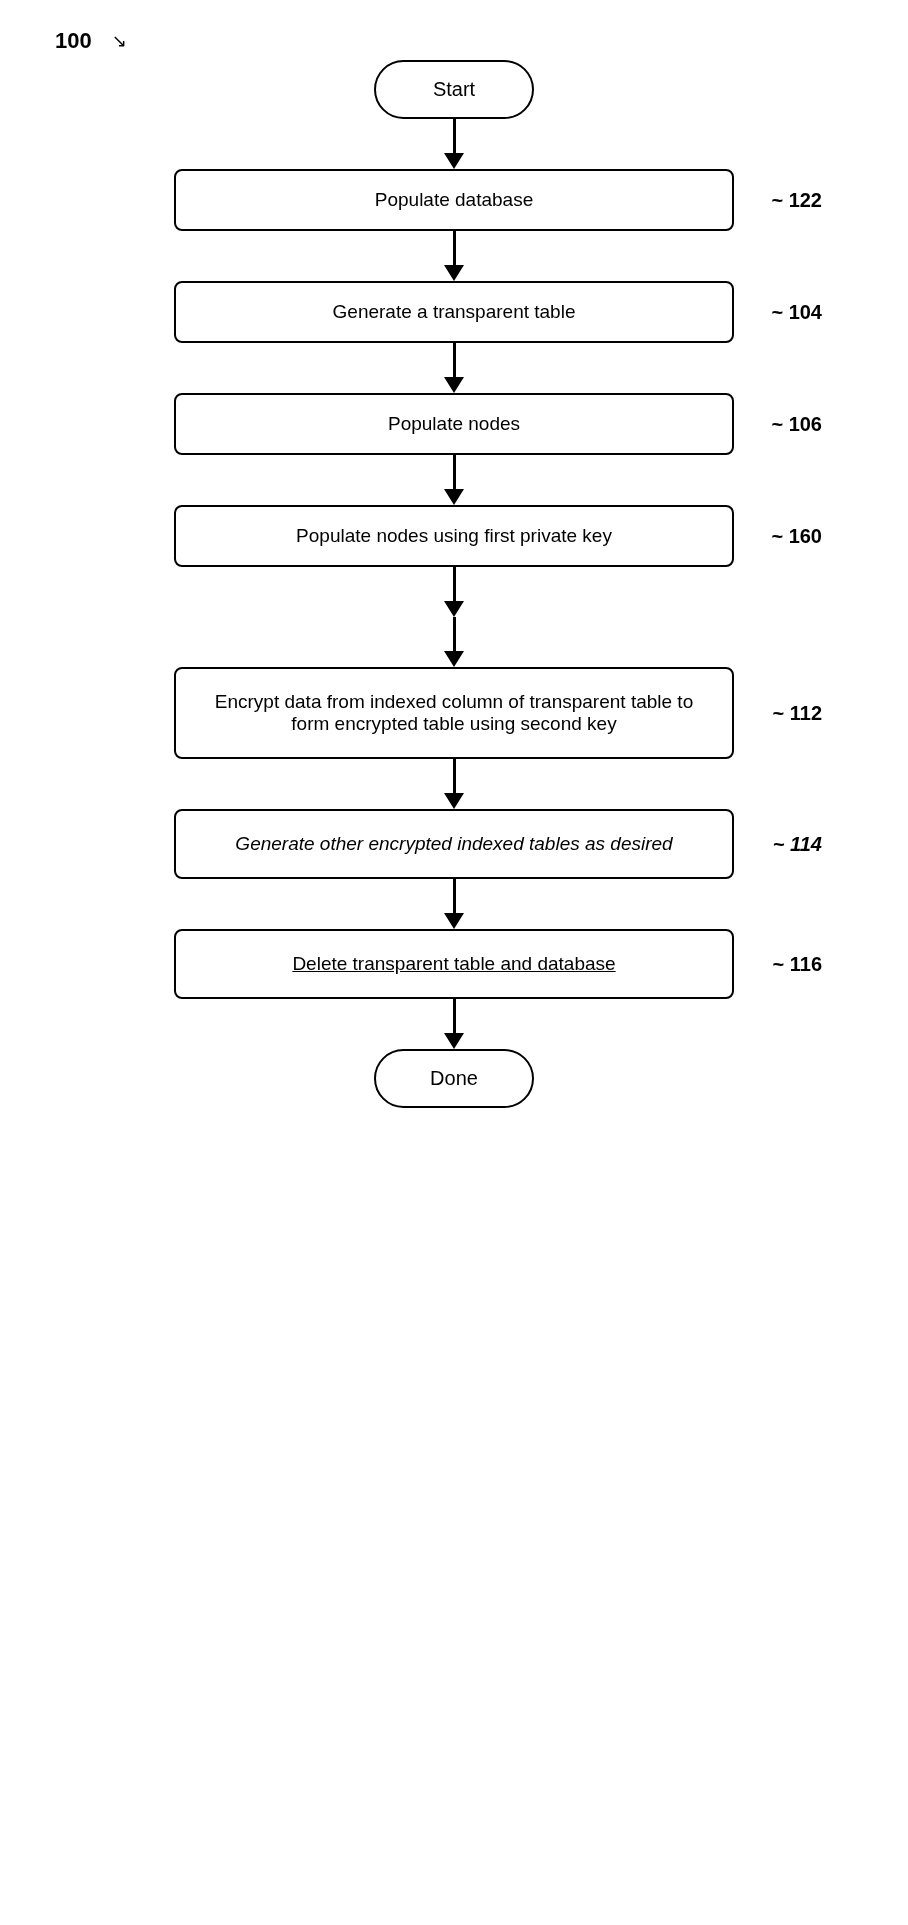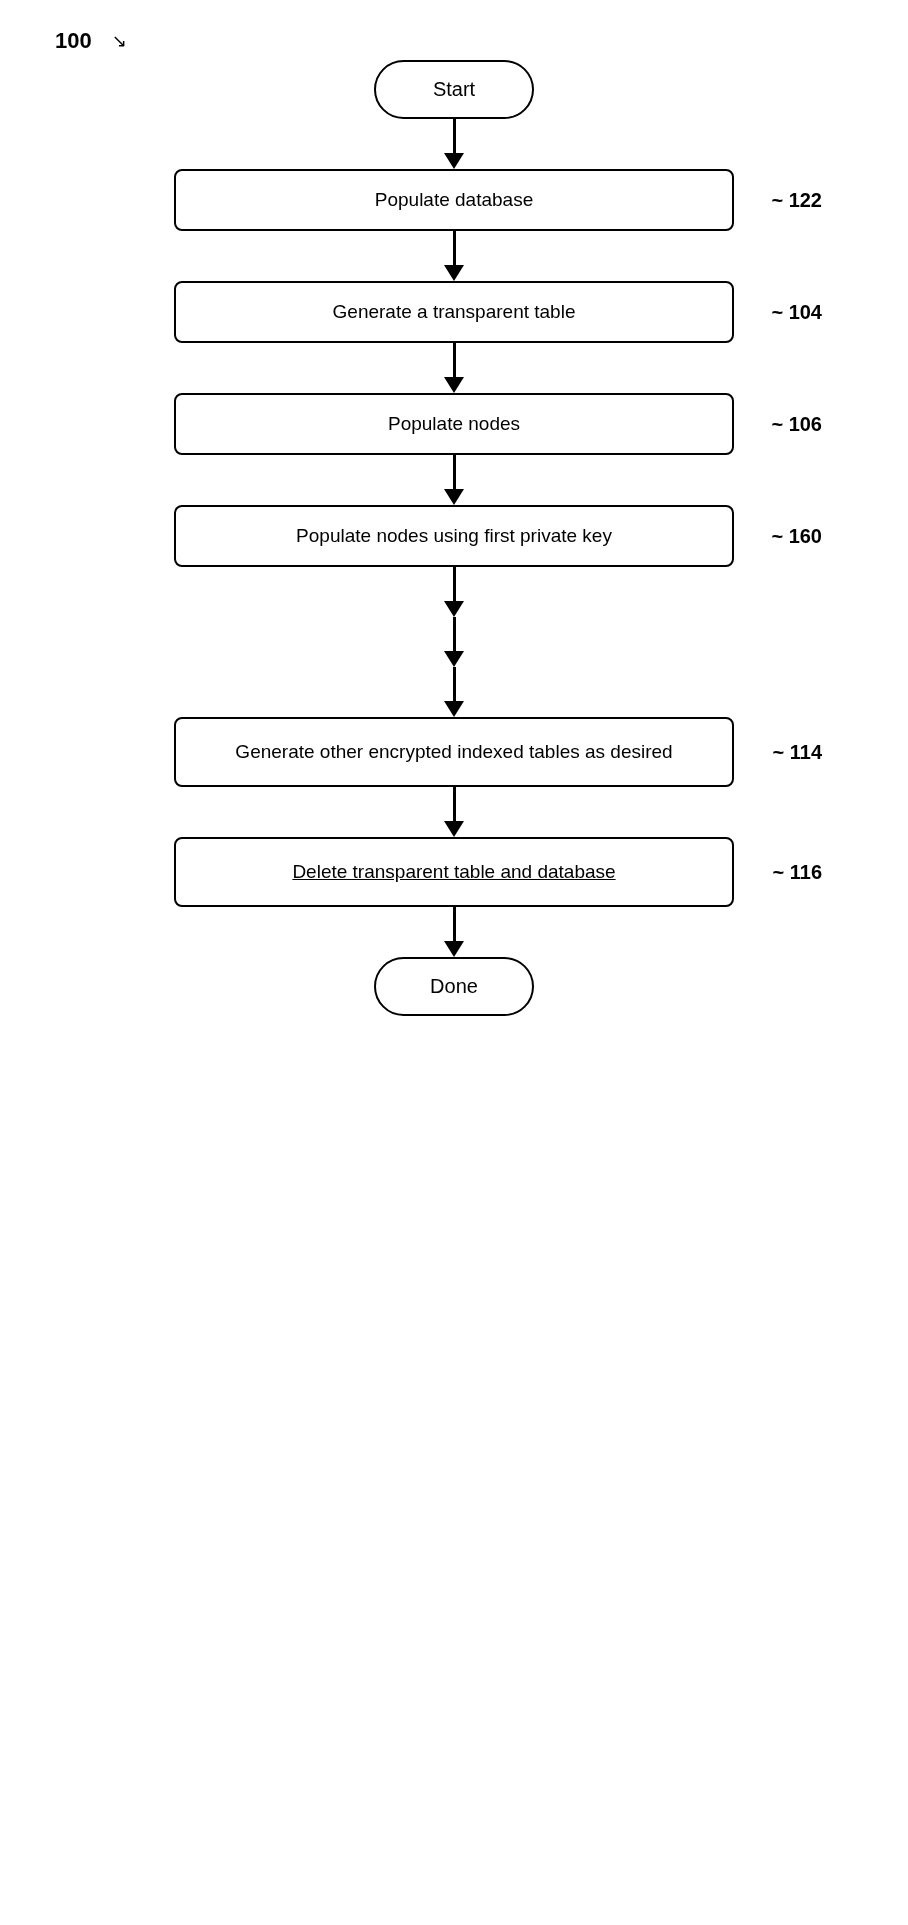--- a/index.html
+++ b/index.html
@@ -154,28 +154,34 @@
       <div class="arrow-line"></div>
       <div class="arrow-head"></div>
     </div>
 
 
     <div class="arrow-down">
       <div class="arrow-line"></div>
       <div class="arrow-head"></div>
     </div>
 
-
-    <div class="arrow-down">
-      <div class="arrow-line"></div>
-      <div class="arrow-head"></div>
-    </div>
-
-    <div class="row-with-label">
-      <div class="rect-box" style="padding: 22px 20px;">
+    <div class="row-with-label">
+      <div class="rect-box" style="padding: 22px 30px;">
+        <span>Encrypt data from indexed column of transparent table to form encrypted table using second key</span>
+        <span class="step-label">~ <b>112</b></span>
+      </div>
+    </div>
+
+    <div class="arrow-down">
+      <div class="arrow-line"></div>
+      <div class="arrow-head"></div>
+    </div>
+
+    <div class="row-with-label">
+      <div class="rect-box" style="padding: 22px 20px; font-style: italic;">
         <span>Generate other encrypted indexed tables as desired</span>
         <span class="step-label">~ <b>114</b></span>
       </div>
     </div>
 
     <div class="arrow-down">
       <div class="arrow-line"></div>
       <div class="arrow-head"></div>
     </div>
 

